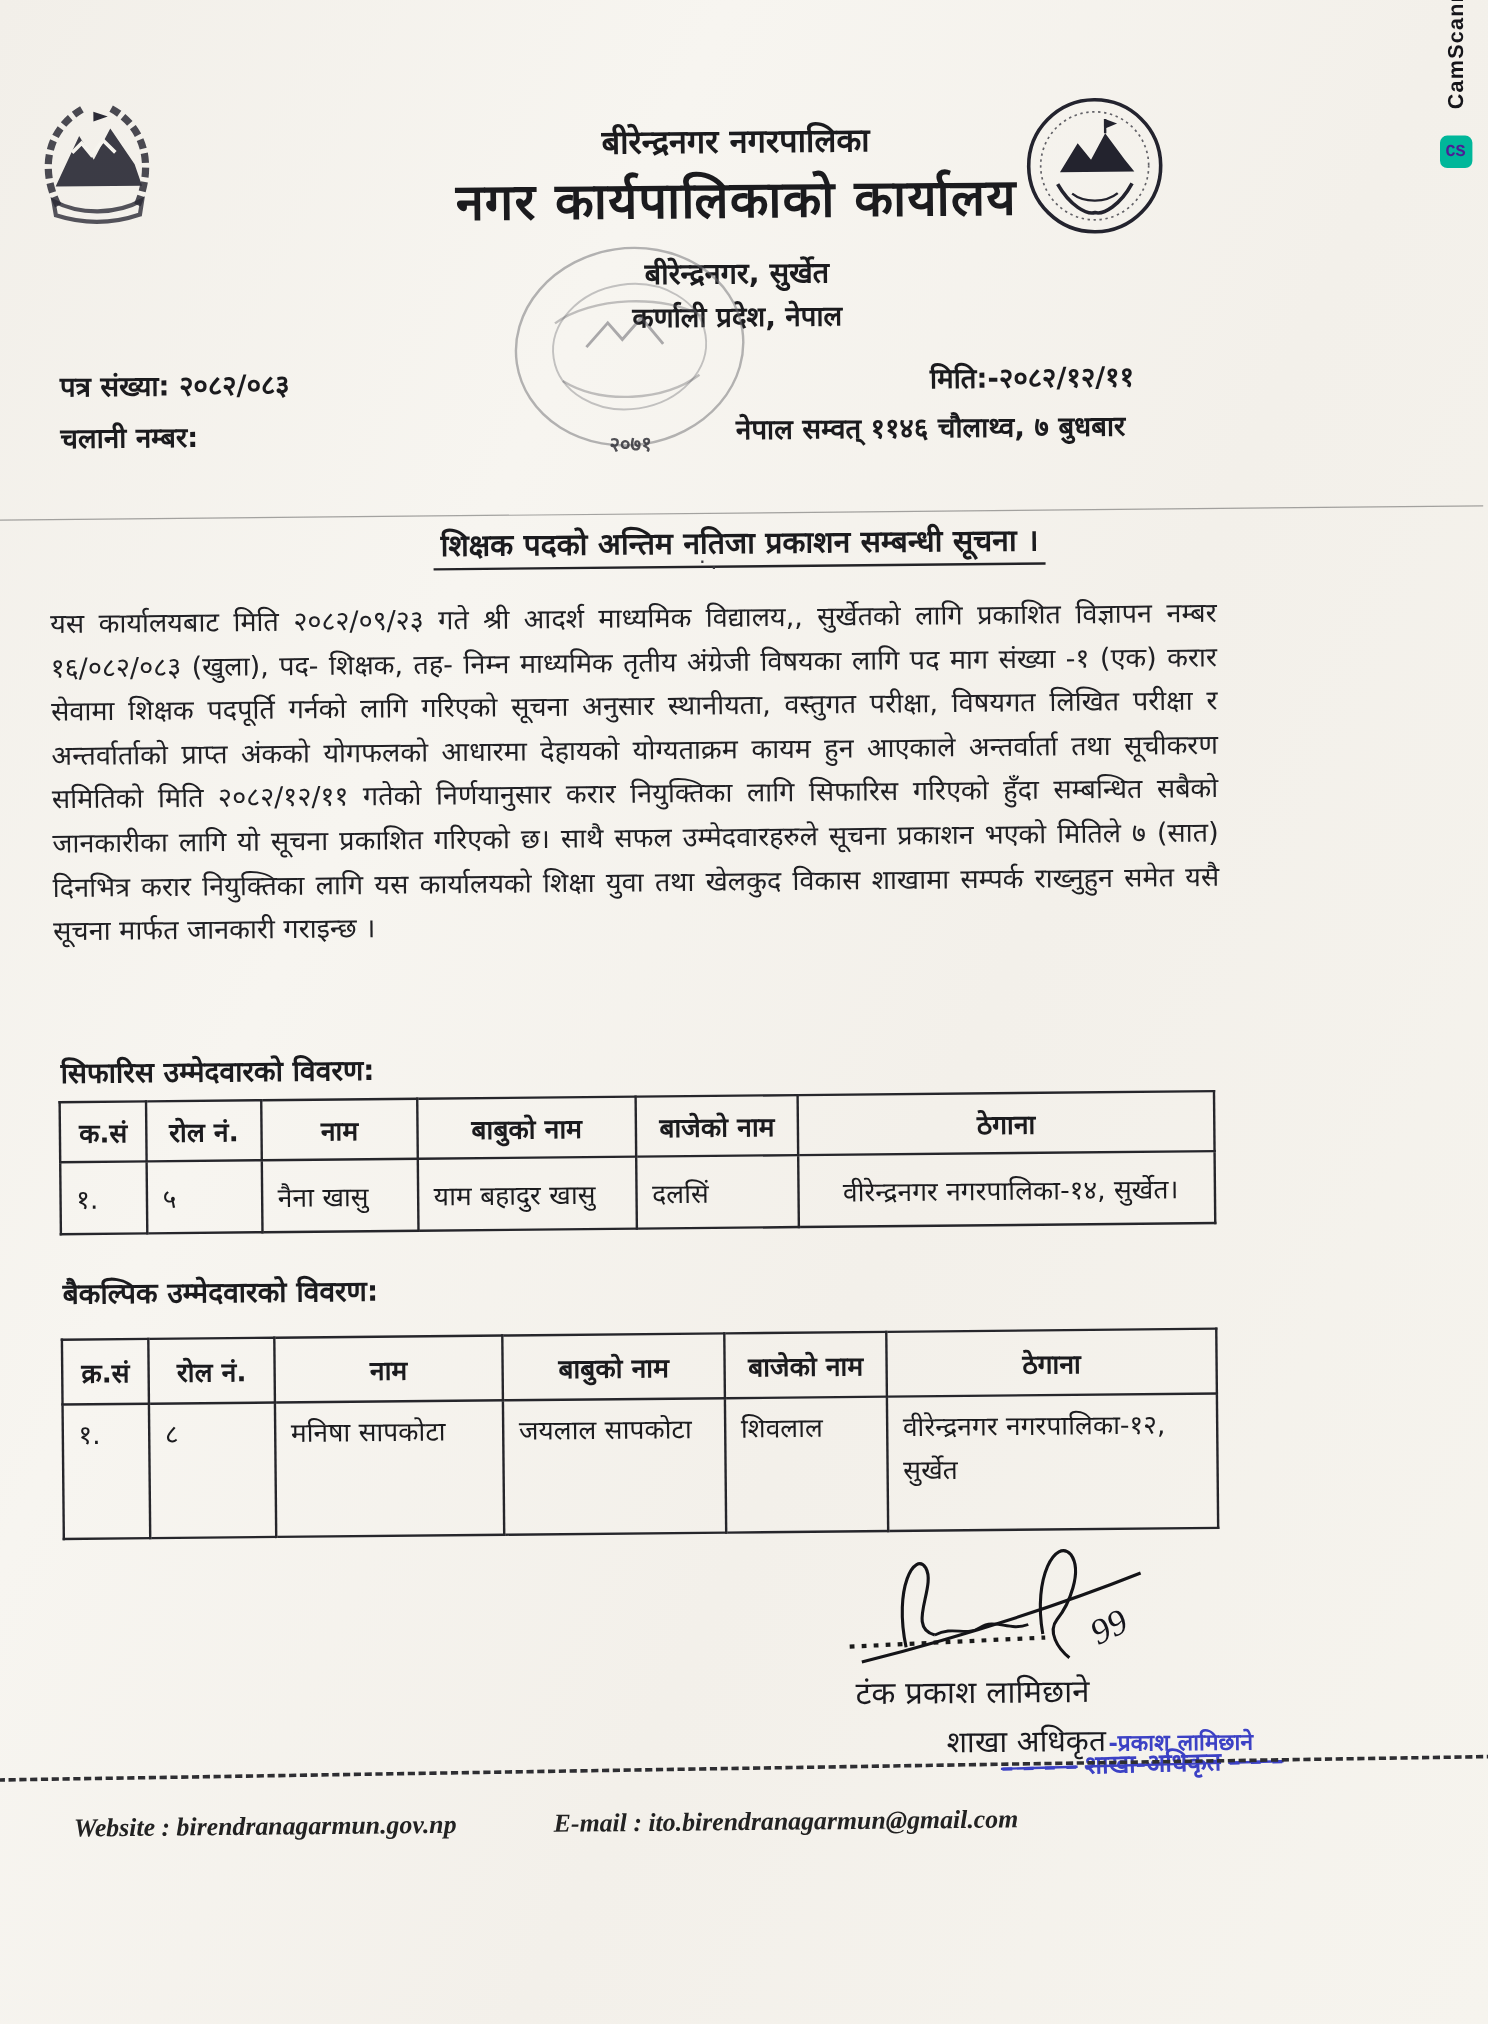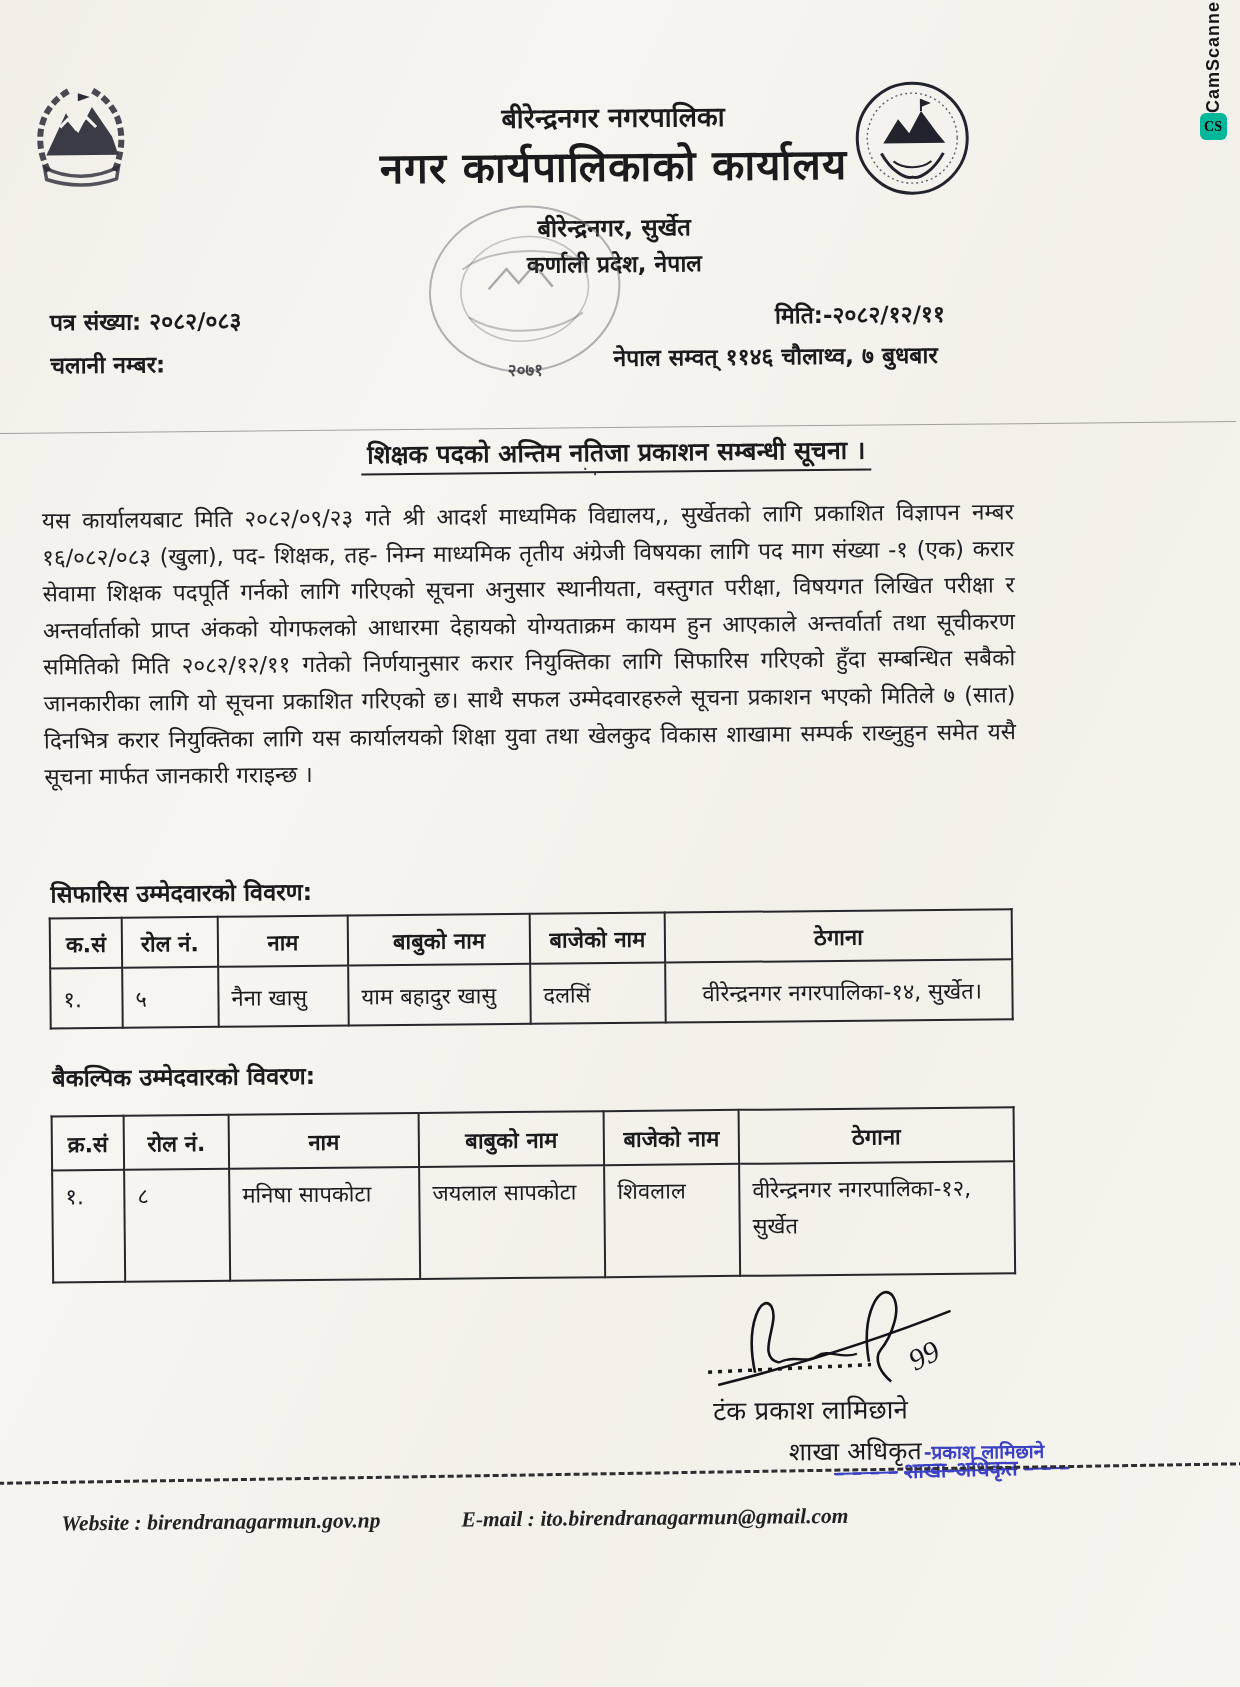--- a/index.html
+++ b/index.html
@@ -7,23 +7,23 @@
     position:relative;width:1240px;height:1687px;overflow:hidden;
     background:linear-gradient(115deg,#f2efe9 0%,#f7f5f0 30%,#f3f0ea 60%,#f6f4ee 100%);
     font-family:"DejaVu Sans",sans-serif;color:#1b1b1e;
   }
   .content{position:absolute;inset:0;transform:rotate(-0.55deg);}
   
   .cam-badge{position:absolute;top:0;right:10px;height:140px;width:34px;display:flex;
     flex-direction:column;justify-content:flex-end;align-items:center;overflow:hidden;z-index:9;}
   .cam-text{writing-mode:vertical-lr;transform:rotate(180deg);font-size:18px;font-weight:700;
     color:#15151a;letter-spacing:1px;font-family:"Liberation Sans",sans-serif;}
-  .cs-box{width:27px;height:27px;border-radius:6px;background:#00b79a;color:#000000;
+  .cs-box{width:27px;height:27px;border-radius:6px;background:#00b79a;color:#4c1d95;
     display:flex;align-items:center;justify-content:center;font-size:14px;font-weight:700;
-    margin-top:0;flex:0 0 auto;font-family:Liberation Serif, serif;}
+    margin-top:22px;flex:0 0 auto;font-family:Liberation Mono, monospace;}
   
   .muni{position:absolute;top:98px;left:0;width:100%;text-align:center;font-size:27px;font-weight:700;}
   .office{position:absolute;top:136px;left:0;width:100%;text-align:center;font-size:42px;font-weight:700;letter-spacing:1px;}
   .place{position:absolute;top:210px;left:0;width:100%;text-align:center;font-size:24px;font-weight:600;}
   .prov{position:absolute;top:247px;left:0;width:100%;text-align:center;font-size:23px;font-weight:600;}
   .emblem-left{position:absolute;left:33px;top:70px;}
   .seal-right{position:absolute;left:860px;top:82px;}
   .hdr-stamp{position:absolute;left:428px;top:198px;width:204px;height:192px;}
   .stamp-year{position:absolute;left:0;bottom:10px;width:100%;text-align:center;font-size:17px;
     font-weight:700;color:#33333a;opacity:.85;}

